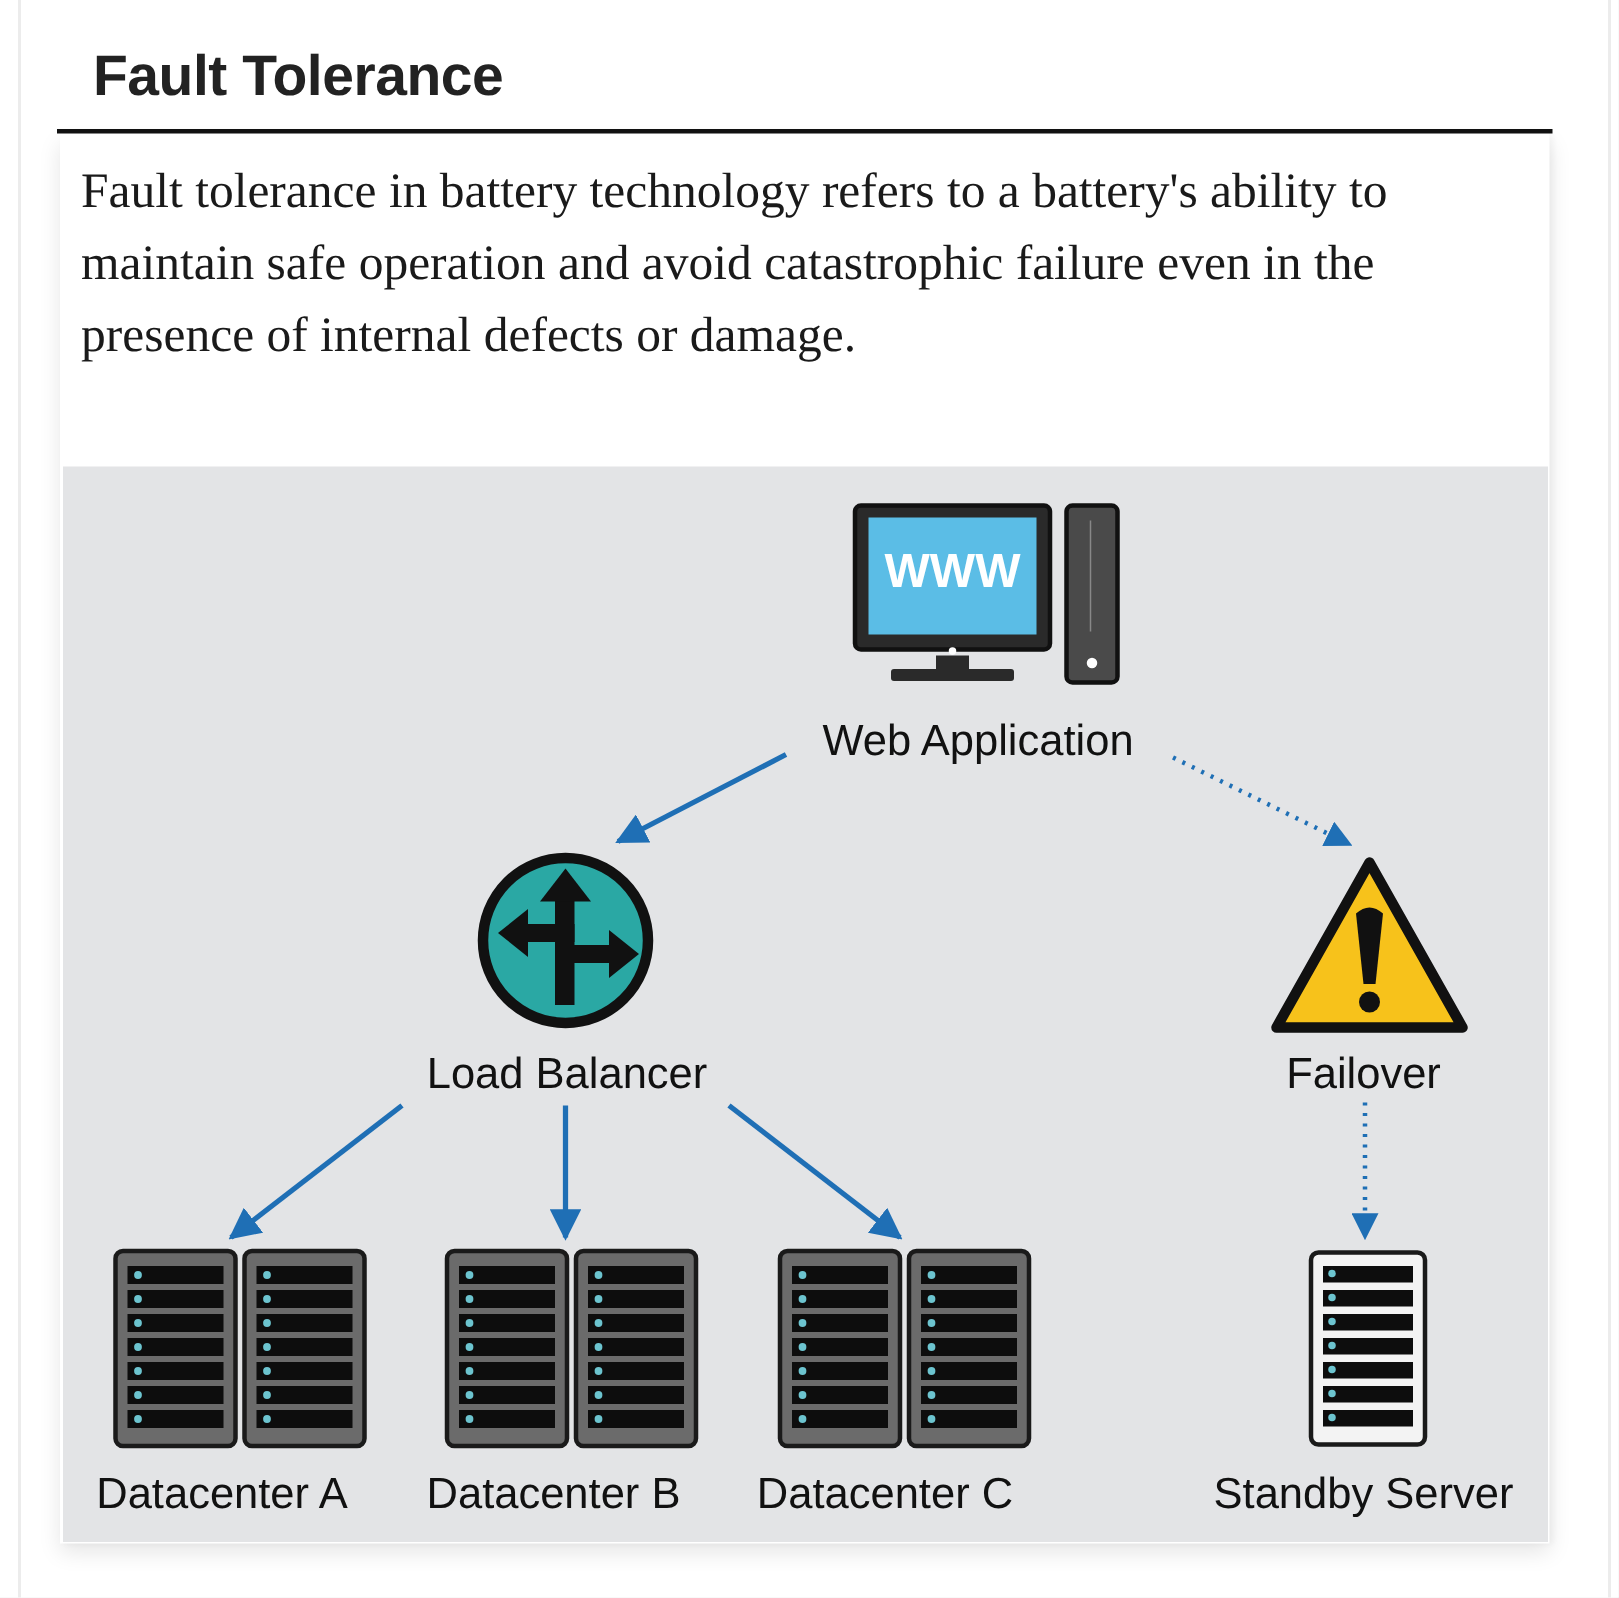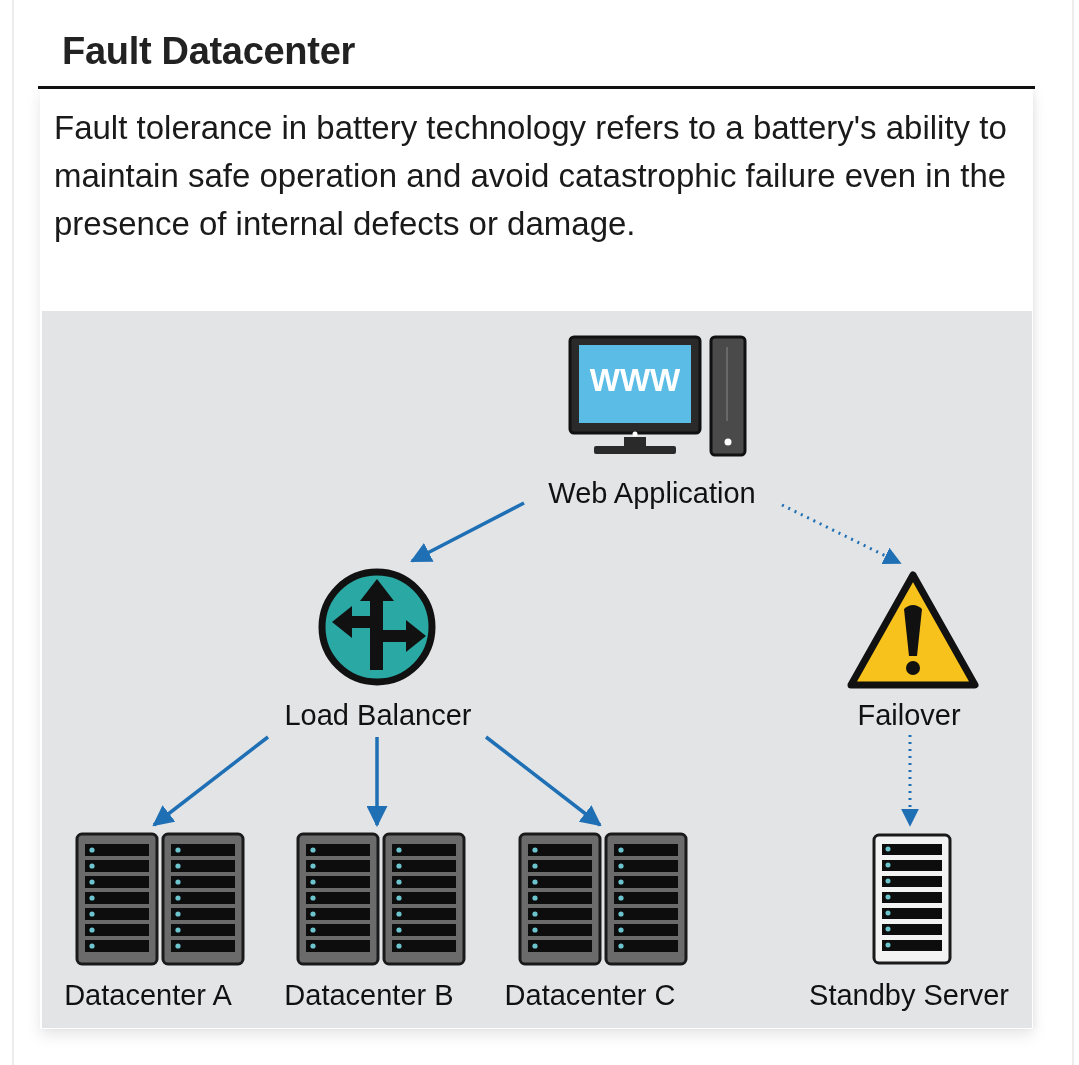--- a/index.html
+++ b/index.html
@@ -6,31 +6,31 @@
   body { width:1079px; height:1065px; position:relative; overflow:hidden;
          font-family:"Liberation Sans", sans-serif; }
   .page-rail-left { position:absolute; left:12px; top:0; width:2px; height:1065px; background:#ececec; }
   .page-rail-right { position:absolute; left:1072px; top:0; width:2px; height:1065px; background:#ececec; }
   .title { position:absolute; left:62px; top:30px; font-size:38px; font-weight:bold; color:#222;
            font-family:"Liberation Sans", sans-serif; letter-spacing:-0.3px; }
   .title-rule { position:absolute; left:38px; top:86px; width:997px; height:3px; background:#111; }
   .card { position:absolute; left:40px; top:89px; width:993px; height:940px; background:#fff;
           box-shadow: 0 6px 14px rgba(0,0,0,0.10), 2px 0 4px rgba(0,0,0,0.04); }
   .desc { position:absolute; left:54px; top:104px; width:970px; font-size:33px; line-height:48px;
-          color:#1a1a1a; font-family:Liberation Sans, sans-serif; }
+          color:#1a1a1a; font-family:Liberation Serif, serif; }
   .figure { position:absolute; left:42px; top:311px; width:990px; height:717px; background:#e3e4e6;text-align:center; }
   svg text { font-family:"Liberation Sans", sans-serif; }
 </style>
 </head>
 <body>
 
 <div class="page-rail-left"></div>
 <div class="page-rail-right"></div>
 
-<div class="title">Fault Datacenter</div>
+<div class="title">Fault Tolerance</div>
 <div class="card"></div>
 <div class="title-rule"></div>
 <div class="desc">Fault tolerance in battery technology refers to a battery's ability to maintain safe operation and avoid catastrophic failure even in the presence of internal defects or damage.</div>
 
 <div class="figure">
   <svg width="990" height="717" viewBox="0 0 990 717" xmlns="http://www.w3.org/2000/svg">
     <defs>
       <marker id="ah" viewBox="0 0 10 10" refX="9" refY="5" markerWidth="6" markerHeight="6" orient="auto-start-reverse">
         <path d="M0,0 L10,5 L0,10 z" fill="#1f6fb5"></path>
       </marker>

